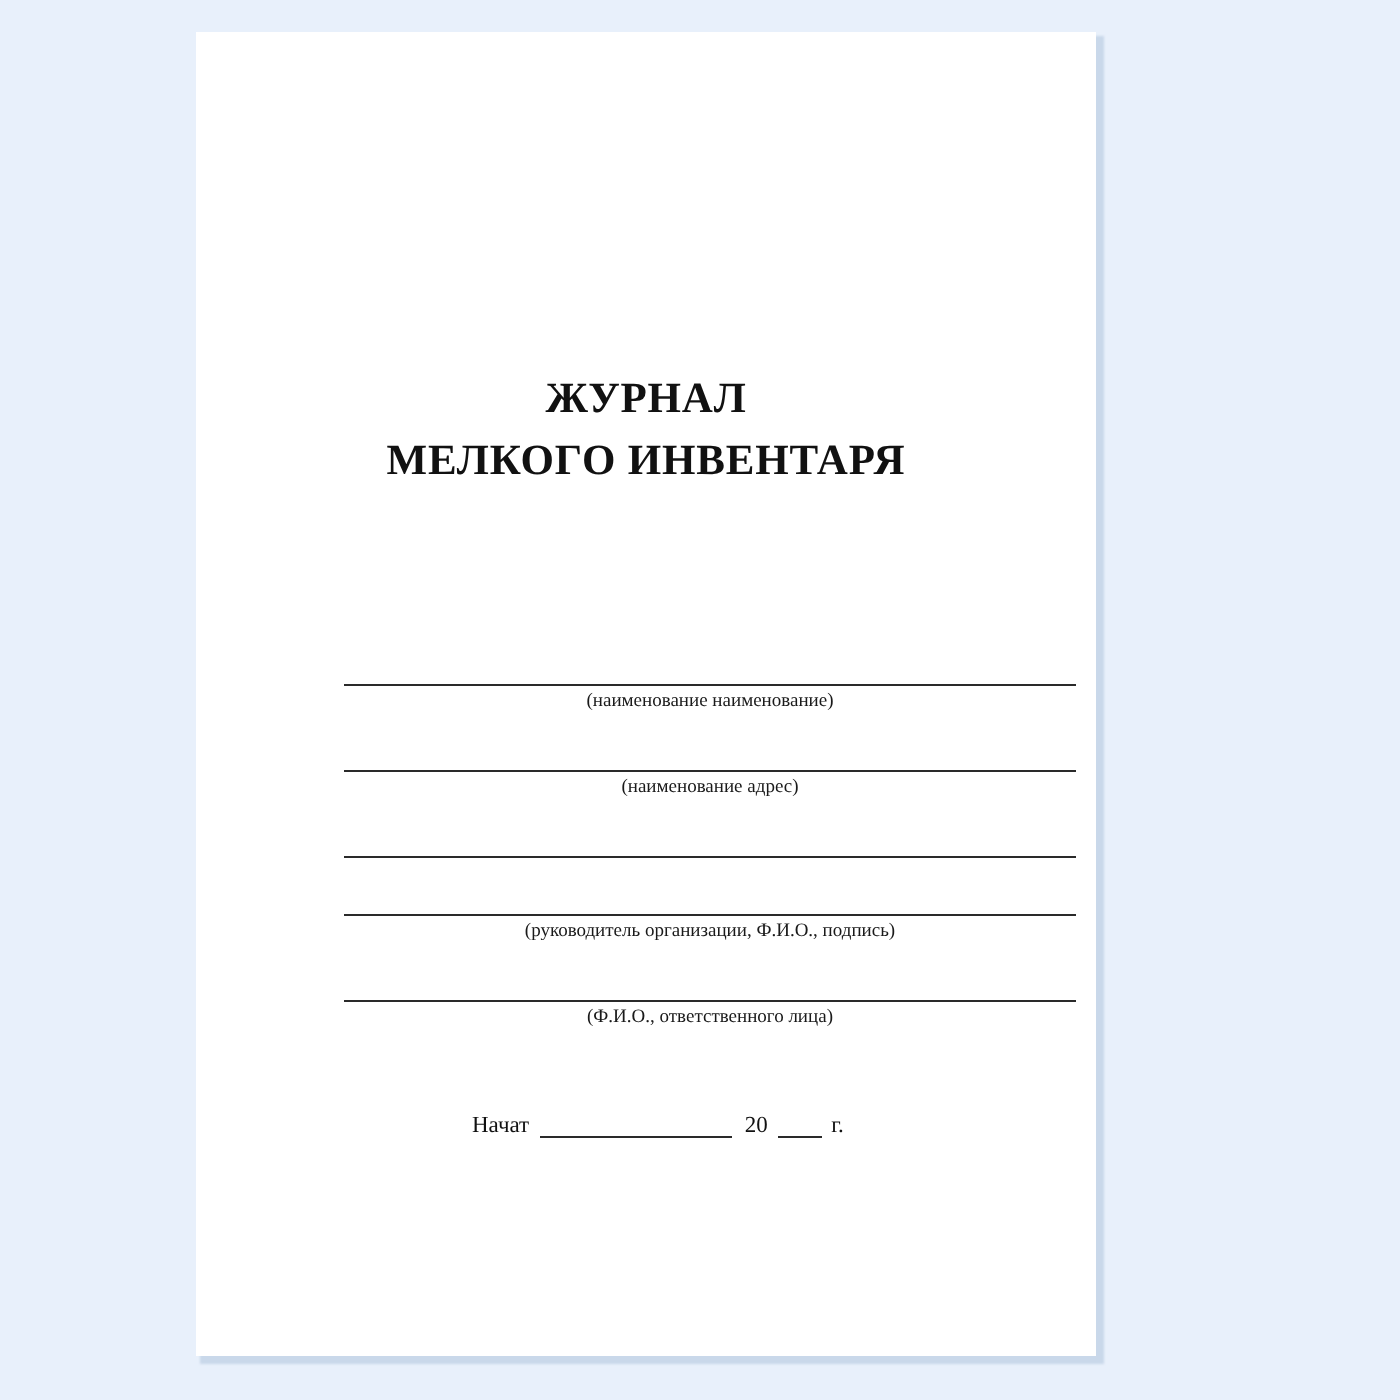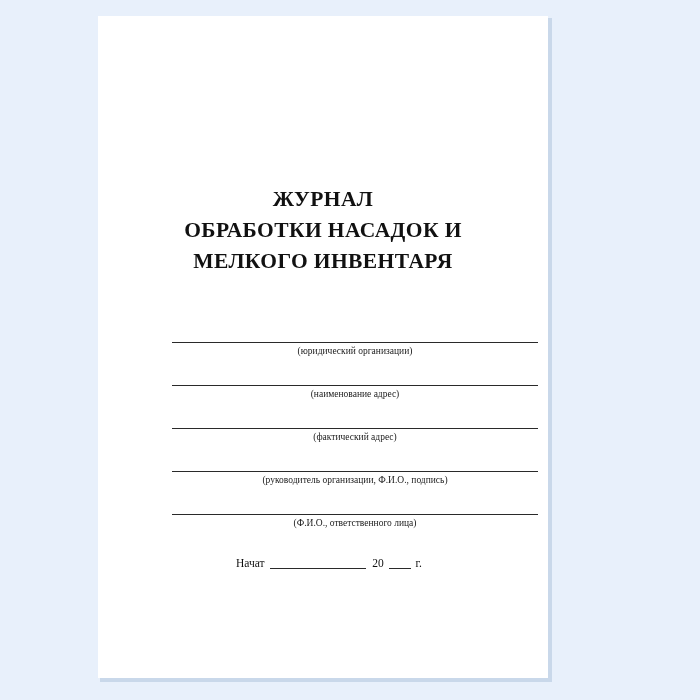--- a/index.html
+++ b/index.html
@@ -110,39 +110,37 @@
 <body>
 
 <div class="scene">
 
   <div class="page-shadow"></div>
 
   <div class="page">
 
     <div class="title-block">
       <div class="title-line">ЖУРНАЛ</div>
-      <div class="title-line">ОБРАБОТКИ НАСАДОК И</div>
       <div class="title-line">МЕЛКОГО ИНВЕНТАРЯ</div>
     </div>
 
     <div class="fields">
 
       <div class="field-row">
         <div class="field-rule"></div>
-        <div class="field-caption">(юридический организации)</div>
+        <div class="field-caption">(наименование наименование)</div>
       </div>
 
       <div class="field-row">
         <div class="field-rule"></div>
         <div class="field-caption">(наименование адрес)</div>
       </div>
 
       <div class="field-row">
         <div class="field-rule"></div>
-        <div class="field-caption">(фактический адрес)</div>
       </div>
 
       <div class="field-row">
         <div class="field-rule"></div>
         <div class="field-caption">(руководитель организации, Ф.И.О., подпись)</div>
       </div>
 
       <div class="field-row">
         <div class="field-rule"></div>
         <div class="field-caption">(Ф.И.О., ответственного лица)</div>

